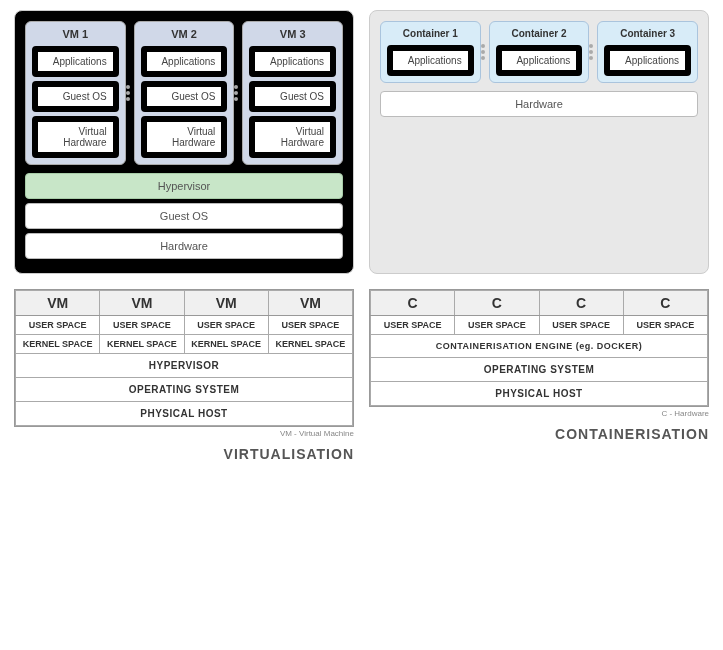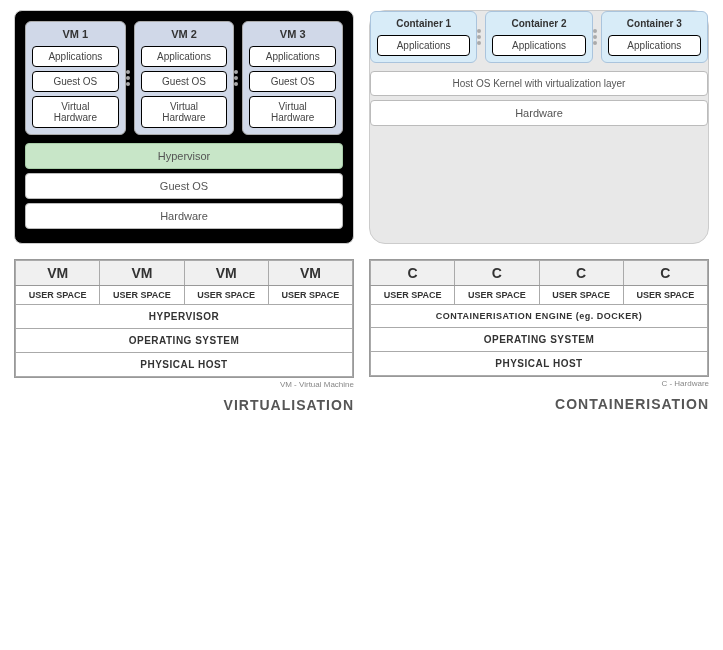--- a/index.html
+++ b/index.html
@@ -55,24 +55,24 @@
     .vm-title {
       text-align: center;
       font-size: 11px;
       font-weight: bold;
       color: #333;
       margin-bottom: 2px;
     }
 
     .vm-item {
       background: white;
-      border: 1px solid #000000;
+      border: 6px solid #000000;
       border-radius: 4px;
       padding: 4px 6px;
-      text-align: center;
+      text-align: right;
       font-size: 10px;
       color: #444;
     }
 
     .vm-dots {
       position: absolute;
       right: -5px;
       top: 50%;
       transform: translateY(-50%);
       display: flex;
@@ -100,22 +100,22 @@
 
     .layer-box.hypervisor {
       background: #c8e6c8;
       border-color: #a8cca8;
     }
 
     
     .container-diagram {
       background: #e8e8e8;
       border: 1px solid #ccc;
-      border-radius: 16px;
-      padding: 0;
+      border-radius: 8px;
+      padding: 10px;
       width: 340px;
     }
 
     .container-boxes {
       display: flex;
       gap: 8px;
       margin-bottom: 8px;
     }
 
     .container-box {
@@ -287,21 +287,20 @@
           </div>
         </div>
 
         <div class="container-box">
           <div class="container-title">Container 3</div>
           <div class="vm-item">Applications</div>
         </div>
 
       </div>
 
-      <div class="layer-box" style="font-size:10px;">Host OS Kernel with virtualization layer</div>
       <div class="layer-box">Hardware</div>
     </div>
 
   </div>
 
   <div class="bottom-section">
 
     <div class="bottom-wrapper">
       <div class="diagram-table">
         <table>
@@ -312,20 +311,26 @@
               <th>VM</th>
               <th>VM</th>
             </tr>
           </thead>
           <tbody>
             <tr>
               <td class="user-space-cell">USER SPACE</td>
               <td class="user-space-cell">USER SPACE</td>
               <td class="user-space-cell">USER SPACE</td>
               <td class="user-space-cell">USER SPACE</td>
+            </tr>
+            <tr>
+              <td class="kernel-space-cell">KERNEL SPACE</td>
+              <td class="kernel-space-cell">KERNEL SPACE</td>
+              <td class="kernel-space-cell">KERNEL SPACE</td>
+              <td class="kernel-space-cell">KERNEL SPACE</td>
             </tr>
             <tr class="full-row">
               <td colspan="4">HYPERVISOR</td>
             </tr>
             <tr class="full-row">
               <td colspan="4">OPERATING SYSTEM</td>
             </tr>
             <tr class="full-row">
               <td colspan="4">PHYSICAL HOST</td>
             </tr>

